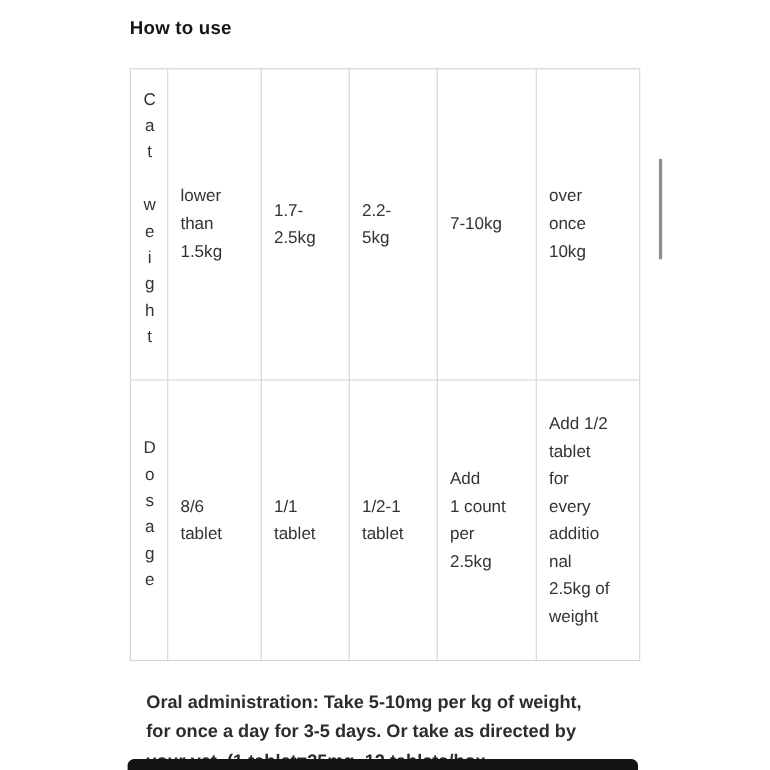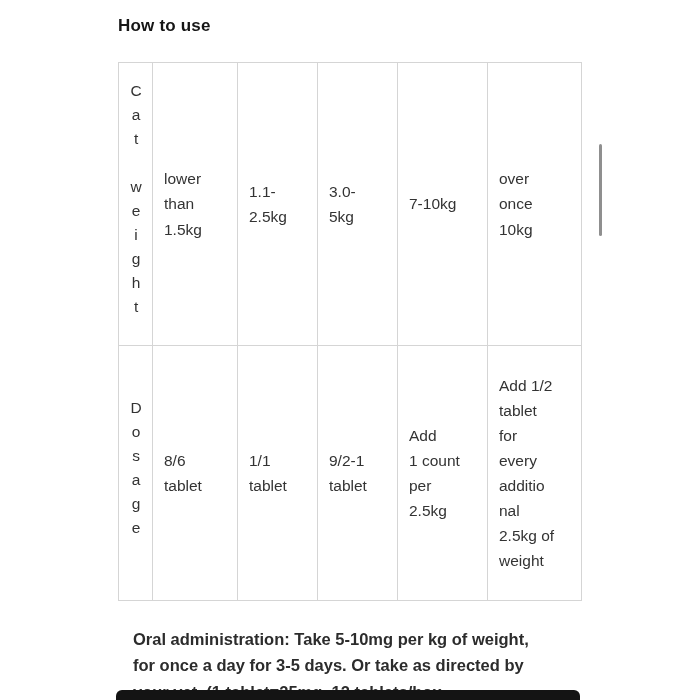--- a/index.html
+++ b/index.html
@@ -124,38 +124,38 @@
         <col class="c5">
     </colgroup>
     <tbody>
       <tr class="r1">
         <th class="rowhead">
           <span class="vert">Cat weight</span>
         </th>
         <td>lower
 than
 1.5kg</td>
-        <td>1.1-
+        <td>1.7-
 2.5kg</td>
-        <td>3.0-
+        <td>2.2-
 5kg</td>
         <td>7-10kg</td>
         <td>over
 once
 10kg</td>
       </tr>
       <tr class="r2">
         <th class="rowhead">
           <span class="vert">Dosage</span>
         </th>
         <td>8/6
 tablet</td>
         <td>1/1
 tablet</td>
-        <td>9/2-1
+        <td>1/2-1
 tablet</td>
         <td>Add
 1 count
 per
 2.5kg</td>
         <td>Add 1/2
 tablet
 for
 every
 additio

